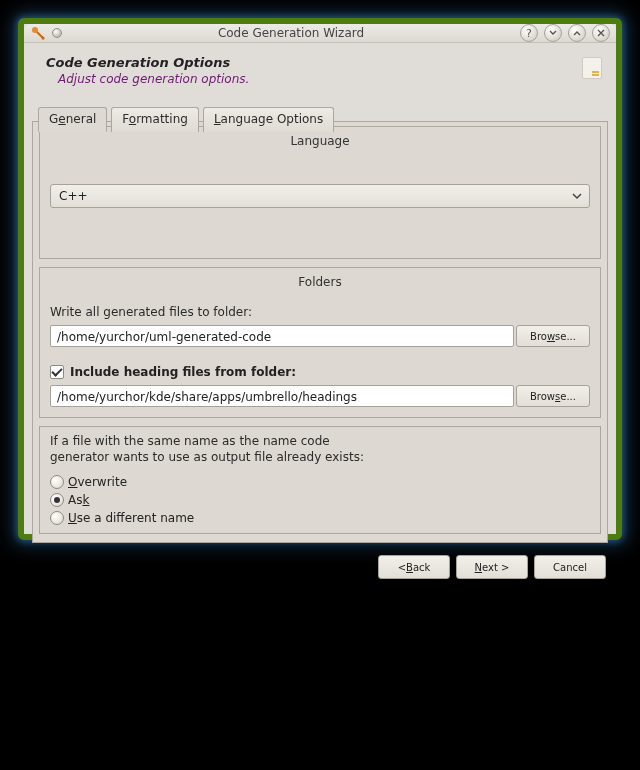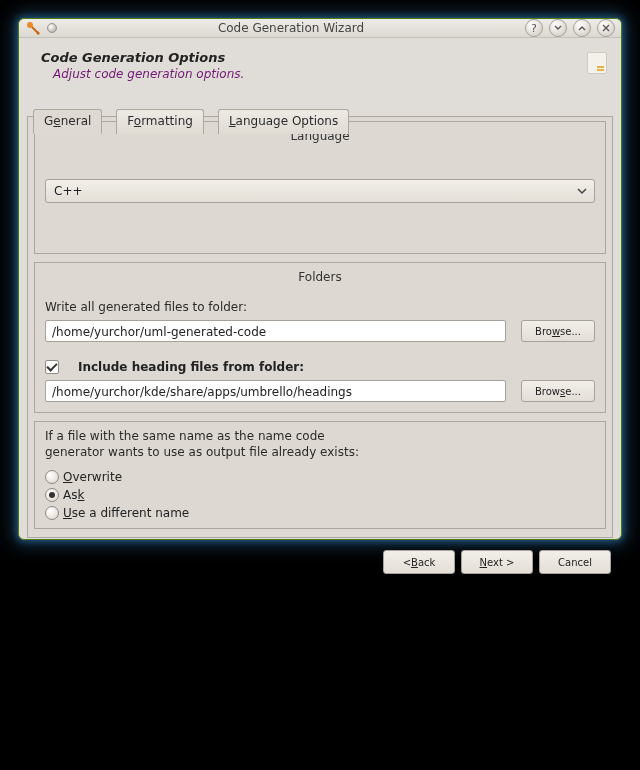--- a/index.html
+++ b/index.html
@@ -12,21 +12,21 @@
     color:#222;
     position:relative;
   }
   .glow {
     position:absolute;
     left:18px; top:18px;
     width:604px; height:522px;
     background:#e0dcd7;
     border-radius:6px;
     box-shadow:0 0 18px 6px rgba(60,150,220,0.30), 0 0 6px 2px rgba(60,150,220,0.4);
-    border:1px solid #4d7c0f;
+    border:6px solid #4d7c0f;
     display:flex; flex-direction:column;
   }
   
   .titlebar {
     height:26px;
     background:linear-gradient(#eeeae5,#dcd8d2);
     border-bottom:1px solid #c4c0ba;
     border-radius:6px 6px 0 0;
     display:flex; align-items:center;
     padding:0 6px;
@@ -56,23 +56,23 @@
   .doc-icon::after { content:""; position:absolute; right:2px;bottom:2px;width:7px;height:2px;background:#e4b24a; box-shadow:0 -3px 0 #e4b24a;}
   
   .content { flex:1; padding:0 8px 4px 8px; display:flex; flex-direction:column;}
   .tabstrip { display:flex; padding-left:6px;}
   .tab {
     padding:4px 10px 5px 10px;
     border:1px solid #aca79f;
     border-bottom:none;
     background:linear-gradient(#eeeae4,#e0dcd4);
     color:#2c2c2c;
-    margin-right:14px;
+    margin-right:4px;
     border-radius:3px 3px 0 0;
-    position:relative; top:18px;
+    position:relative; top:11px;
     font-size:12px;
   }
   .tab.active {
     background:#ded9d2;
     border-bottom:1px solid #ded9d2;
     z-index:2;
   }
   .tab span.ul { text-decoration:underline; }
   .panel {
     border:1px solid #aca79f;
@@ -93,21 +93,21 @@
     background:linear-gradient(#f2efe9,#e3dfd7);
     border:1px solid #a6a19a;
     border-radius:3px;
     padding:0 6px 0 8px;
     font-size:12px; color:#222;
     margin-top:36px; margin-bottom:46px;
   }
   .combo .sel { flex:1; }
   .combo .chev svg { width:12px;height:12px;display:block;}
   .label { font-size:12px; color:#2b2b2b; margin-bottom:6px; }
-  .row { display:flex; align-items:center; gap:15px; margin-bottom:6px;}
+  .row { display:flex; align-items:center; gap:2px; margin-bottom:6px;}
   .textfield {
     flex:1; height:22px;
     background:#fff; border:1px solid #a6a19a; border-radius:2px;
     padding:0 6px; font-size:12px; line-height:22px; color:#222;
     overflow:hidden; white-space:nowrap;
   }
   .btn {
     height:22px; min-width:74px;
     padding:0 10px;
     background:linear-gradient(#f2efe9,#e3dfd7);

